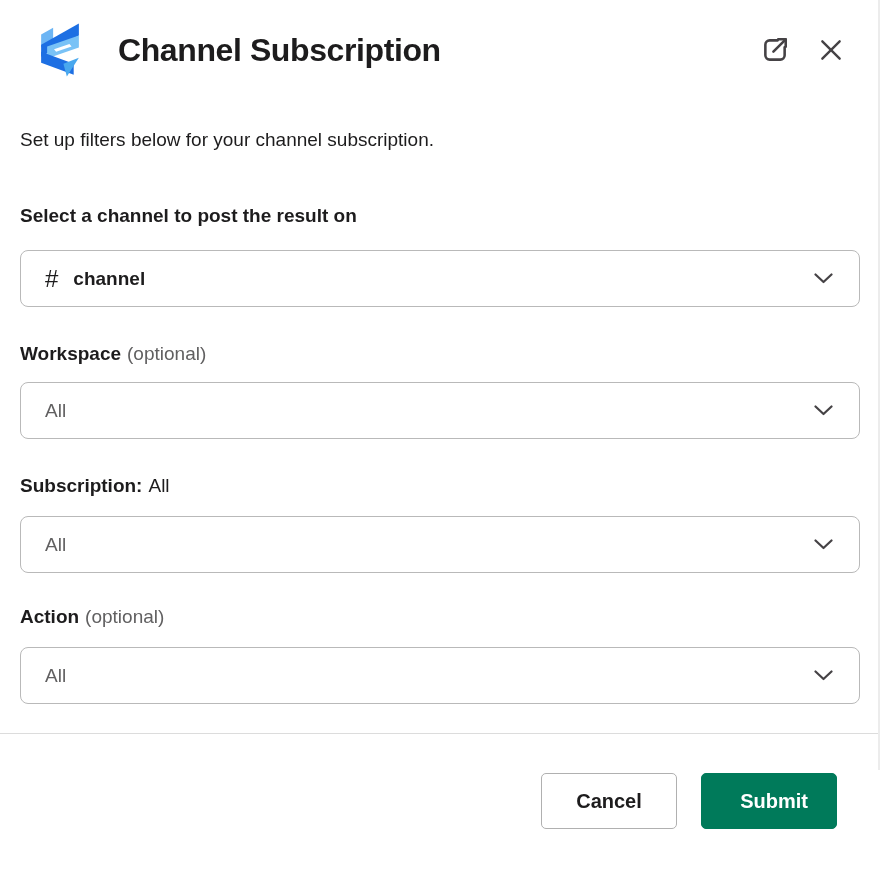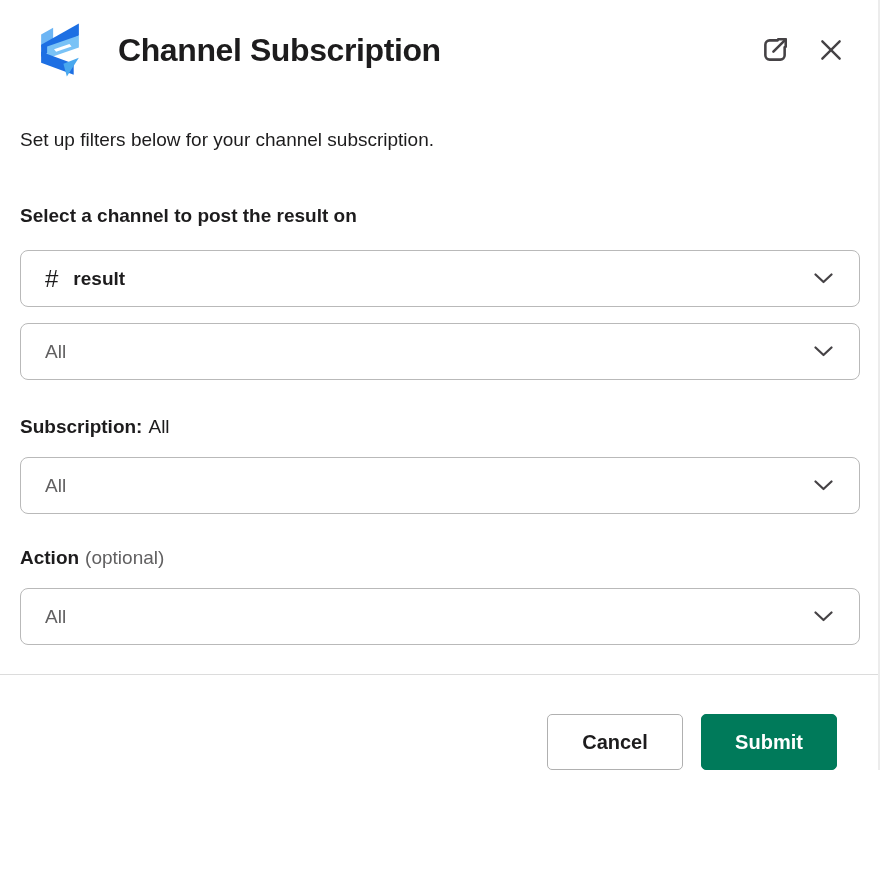--- a/index.html
+++ b/index.html
@@ -47,28 +47,28 @@
   .sel-type { margin-top:18px; }
   .sel-action { margin-top:18px; }
   .hash { font-size:24px; font-weight:normal; color:#1d1c1d; }
   .channel-name { margin-left:15px; font-size:19px; font-weight:bold; color:#1d1c1d; }
   .select-value { font-size:19px; color:#616061; }
   .chevron { margin-left:auto; flex:0 0 auto; }
   
   .divider { margin-top:29px; width:880px; border-top:1px solid #dcdcdc; }
   .footer {
     display:flex; justify-content:flex-end; align-items:center;
-    padding:39px 43px 0 0; gap:18px;
+    padding:39px 43px 0 0; gap:24px;
   }
   .btn {
     height:56px; min-width:136px; padding:0 28px; border-radius:5px;
     font-family:inherit; font-size:20px; font-weight:bold; cursor:pointer;
   }
   .btn-cancel { background:#fff; border:1px solid #b0b0b0; color:#1d1c1d; }
-  .btn-submit { background:#007a5a; border:1px solid #007a5a; color:#ffffff; }
+  .btn-submit { background:#007a5a; border:1px solid #007a5a; color:#ffffff;text-align:right; }
 </style>
 </head>
 <body>
 
 <div class="modal">
   <div class="right-edge"></div>
 
   <div class="header">
     <svg class="logo" viewBox="0 0 56 62" aria-hidden="true">
       <polygon fill="#6cb5f4" points="6,13 20,5 20,20 6,28"></polygon>
@@ -95,26 +95,29 @@
       </button>
     </div>
   </div>
 
   <div class="body">
     <div class="intro">Set up filters below for your channel subscription.</div>
 
     <div class="field-label lbl-channel">Select a channel to post the result on</div>
     <div class="select sel-channel">
       <span class="hash">#</span>
-      <span class="channel-name">result</span>
+      <span class="channel-name">channel</span>
       <svg class="chevron" width="19" height="11" viewBox="0 0 19 11" fill="none" stroke="#454245" stroke-width="2.2" stroke-linecap="round" stroke-linejoin="round">
         <path d="M1.5 1.5 L9.5 9 L17.5 1.5"></path>
       </svg>
     </div>
 
+    <div class="field-label lbl-workspace">
+      <span>Workspace</span><span class="optional">(optional)</span>
+    </div>
     <div class="select sel-workspace">
       <span class="select-value">All</span>
       <svg class="chevron" width="19" height="11" viewBox="0 0 19 11" fill="none" stroke="#454245" stroke-width="2.2" stroke-linecap="round" stroke-linejoin="round">
         <path d="M1.5 1.5 L9.5 9 L17.5 1.5"></path>
       </svg>
     </div>
 
     <div class="env-line">
       <span class="env-label">Subscription:</span><span class="env-value">All</span>
     </div>

